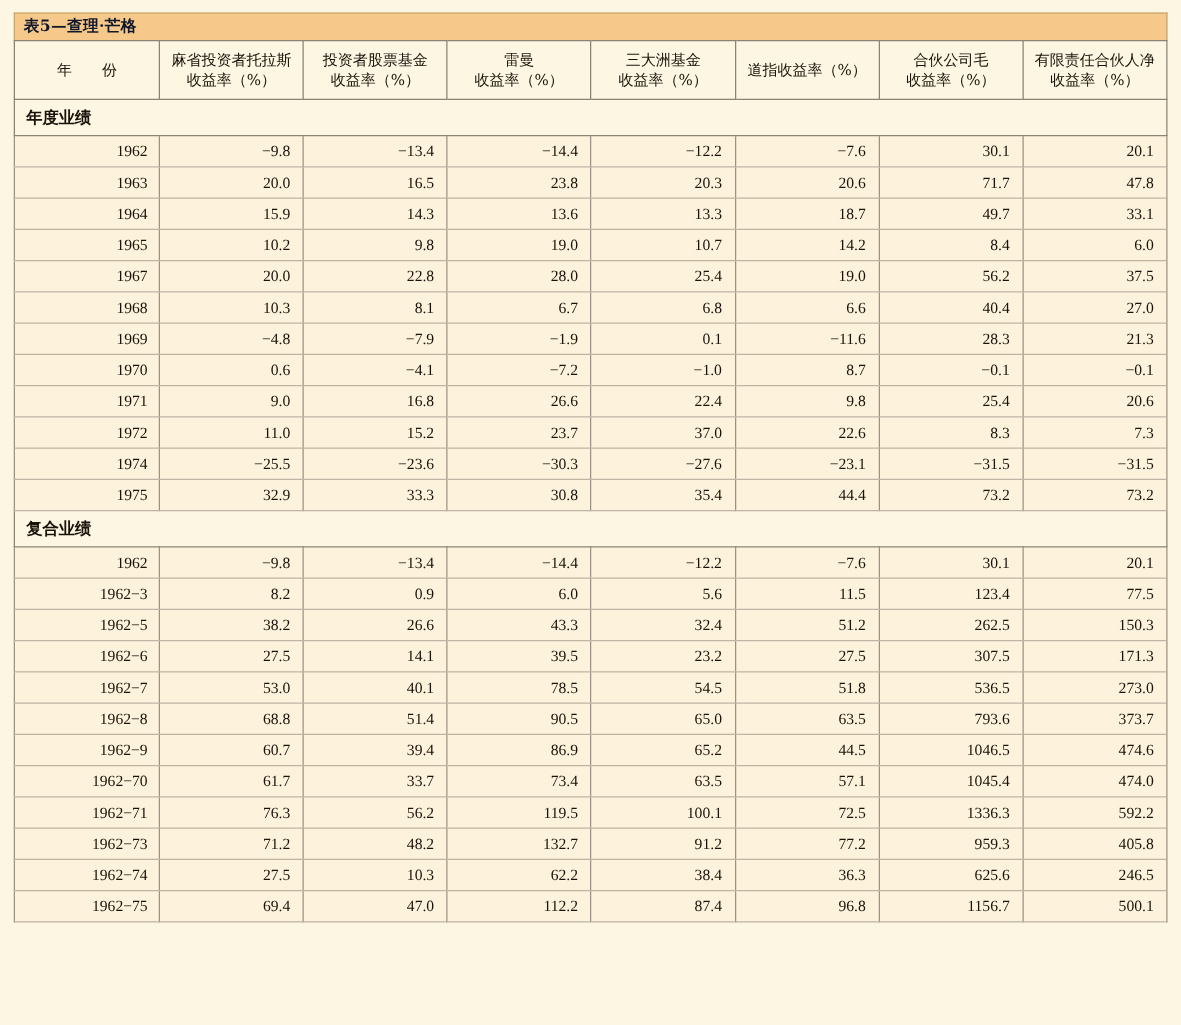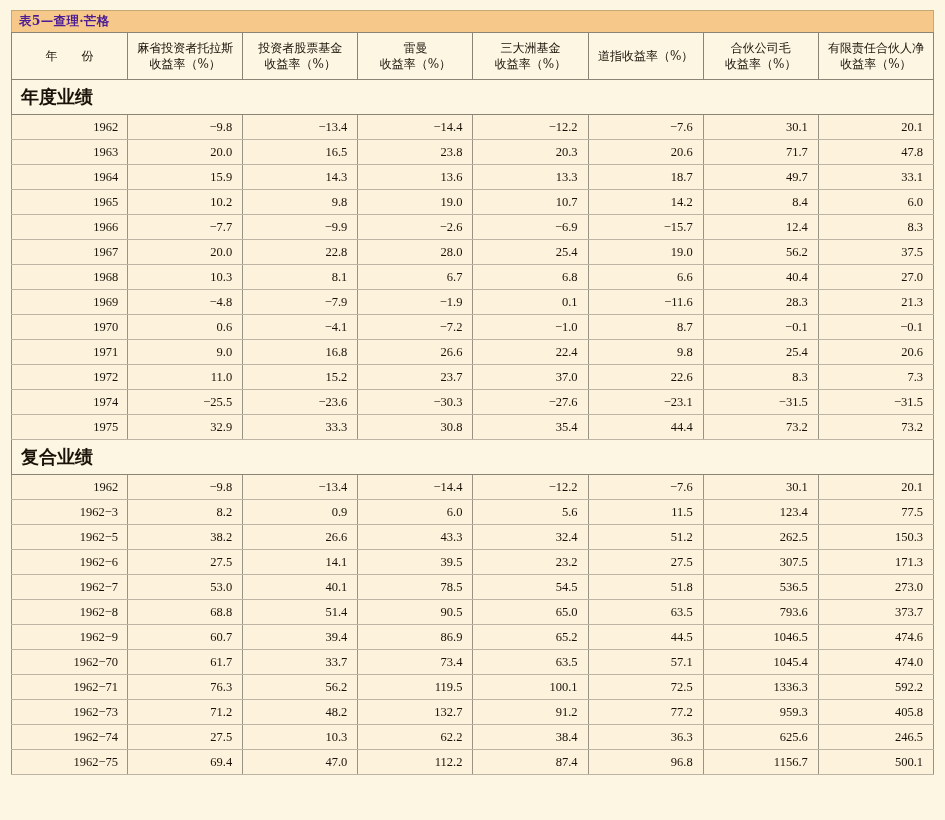--- a/index.html
+++ b/index.html
@@ -32,21 +32,21 @@
     border-top: 1px solid #c6a873;
     border-left: 1px solid #c6a873;
     border-right: 1px solid #c6a873;
     box-sizing: border-box;
     display: flex;
     align-items: center;
     padding-left: 7px;
     font-size: 12.5px;
     font-weight: bold;
     letter-spacing: 0.3px;
-    color: #4c1d95;
+    color: #0f172a;
     font-family: "DejaVu Serif", "Liberation Serif", serif;
   }
 
   
   table.report {
     width: 923px;
     border-collapse: collapse;
     table-layout: fixed;
     background: #fdf6e3;
     font-size: 12px;
@@ -75,21 +75,21 @@
   thead tr.head-row th.year-head { letter-spacing: 6px; padding-left: 14px; }
 
   
   tr.section-row td {
     background: #fdf6e3;
     border-left: 1px solid #8c8377;
     border-right: 1px solid #8c8377;
     border-bottom: 1px solid #8c8377;
     border-top: none;
     padding: 5px 9px 5px 9px;
-    font-size: 18px;
+    font-size: 13px;
     font-weight: bold;
     text-align: left;
     color: #1a1208;
     font-family: "DejaVu Serif", "Liberation Serif", serif;
     height: 24px;
     box-sizing: border-box;
   }
 
   
   tbody tr.data-row td {
@@ -208,30 +208,20 @@
           <td class="year-cell">1965</td>
           <td class="num-cell">10.2</td>
           <td class="num-cell">9.8</td>
           <td class="num-cell">19.0</td>
           <td class="num-cell">10.7</td>
           <td class="num-cell">14.2</td>
           <td class="num-cell">8.4</td>
           <td class="num-cell">6.0</td>
         </tr>
         <tr class="data-row">
-          <td class="year-cell">1966</td>
-          <td class="num-cell">−7.7</td>
-          <td class="num-cell">−9.9</td>
-          <td class="num-cell">−2.6</td>
-          <td class="num-cell">−6.9</td>
-          <td class="num-cell">−15.7</td>
-          <td class="num-cell">12.4</td>
-          <td class="num-cell">8.3</td>
-        </tr>
-        <tr class="data-row">
           <td class="year-cell">1967</td>
           <td class="num-cell">20.0</td>
           <td class="num-cell">22.8</td>
           <td class="num-cell">28.0</td>
           <td class="num-cell">25.4</td>
           <td class="num-cell">19.0</td>
           <td class="num-cell">56.2</td>
           <td class="num-cell">37.5</td>
         </tr>
         <tr class="data-row">

